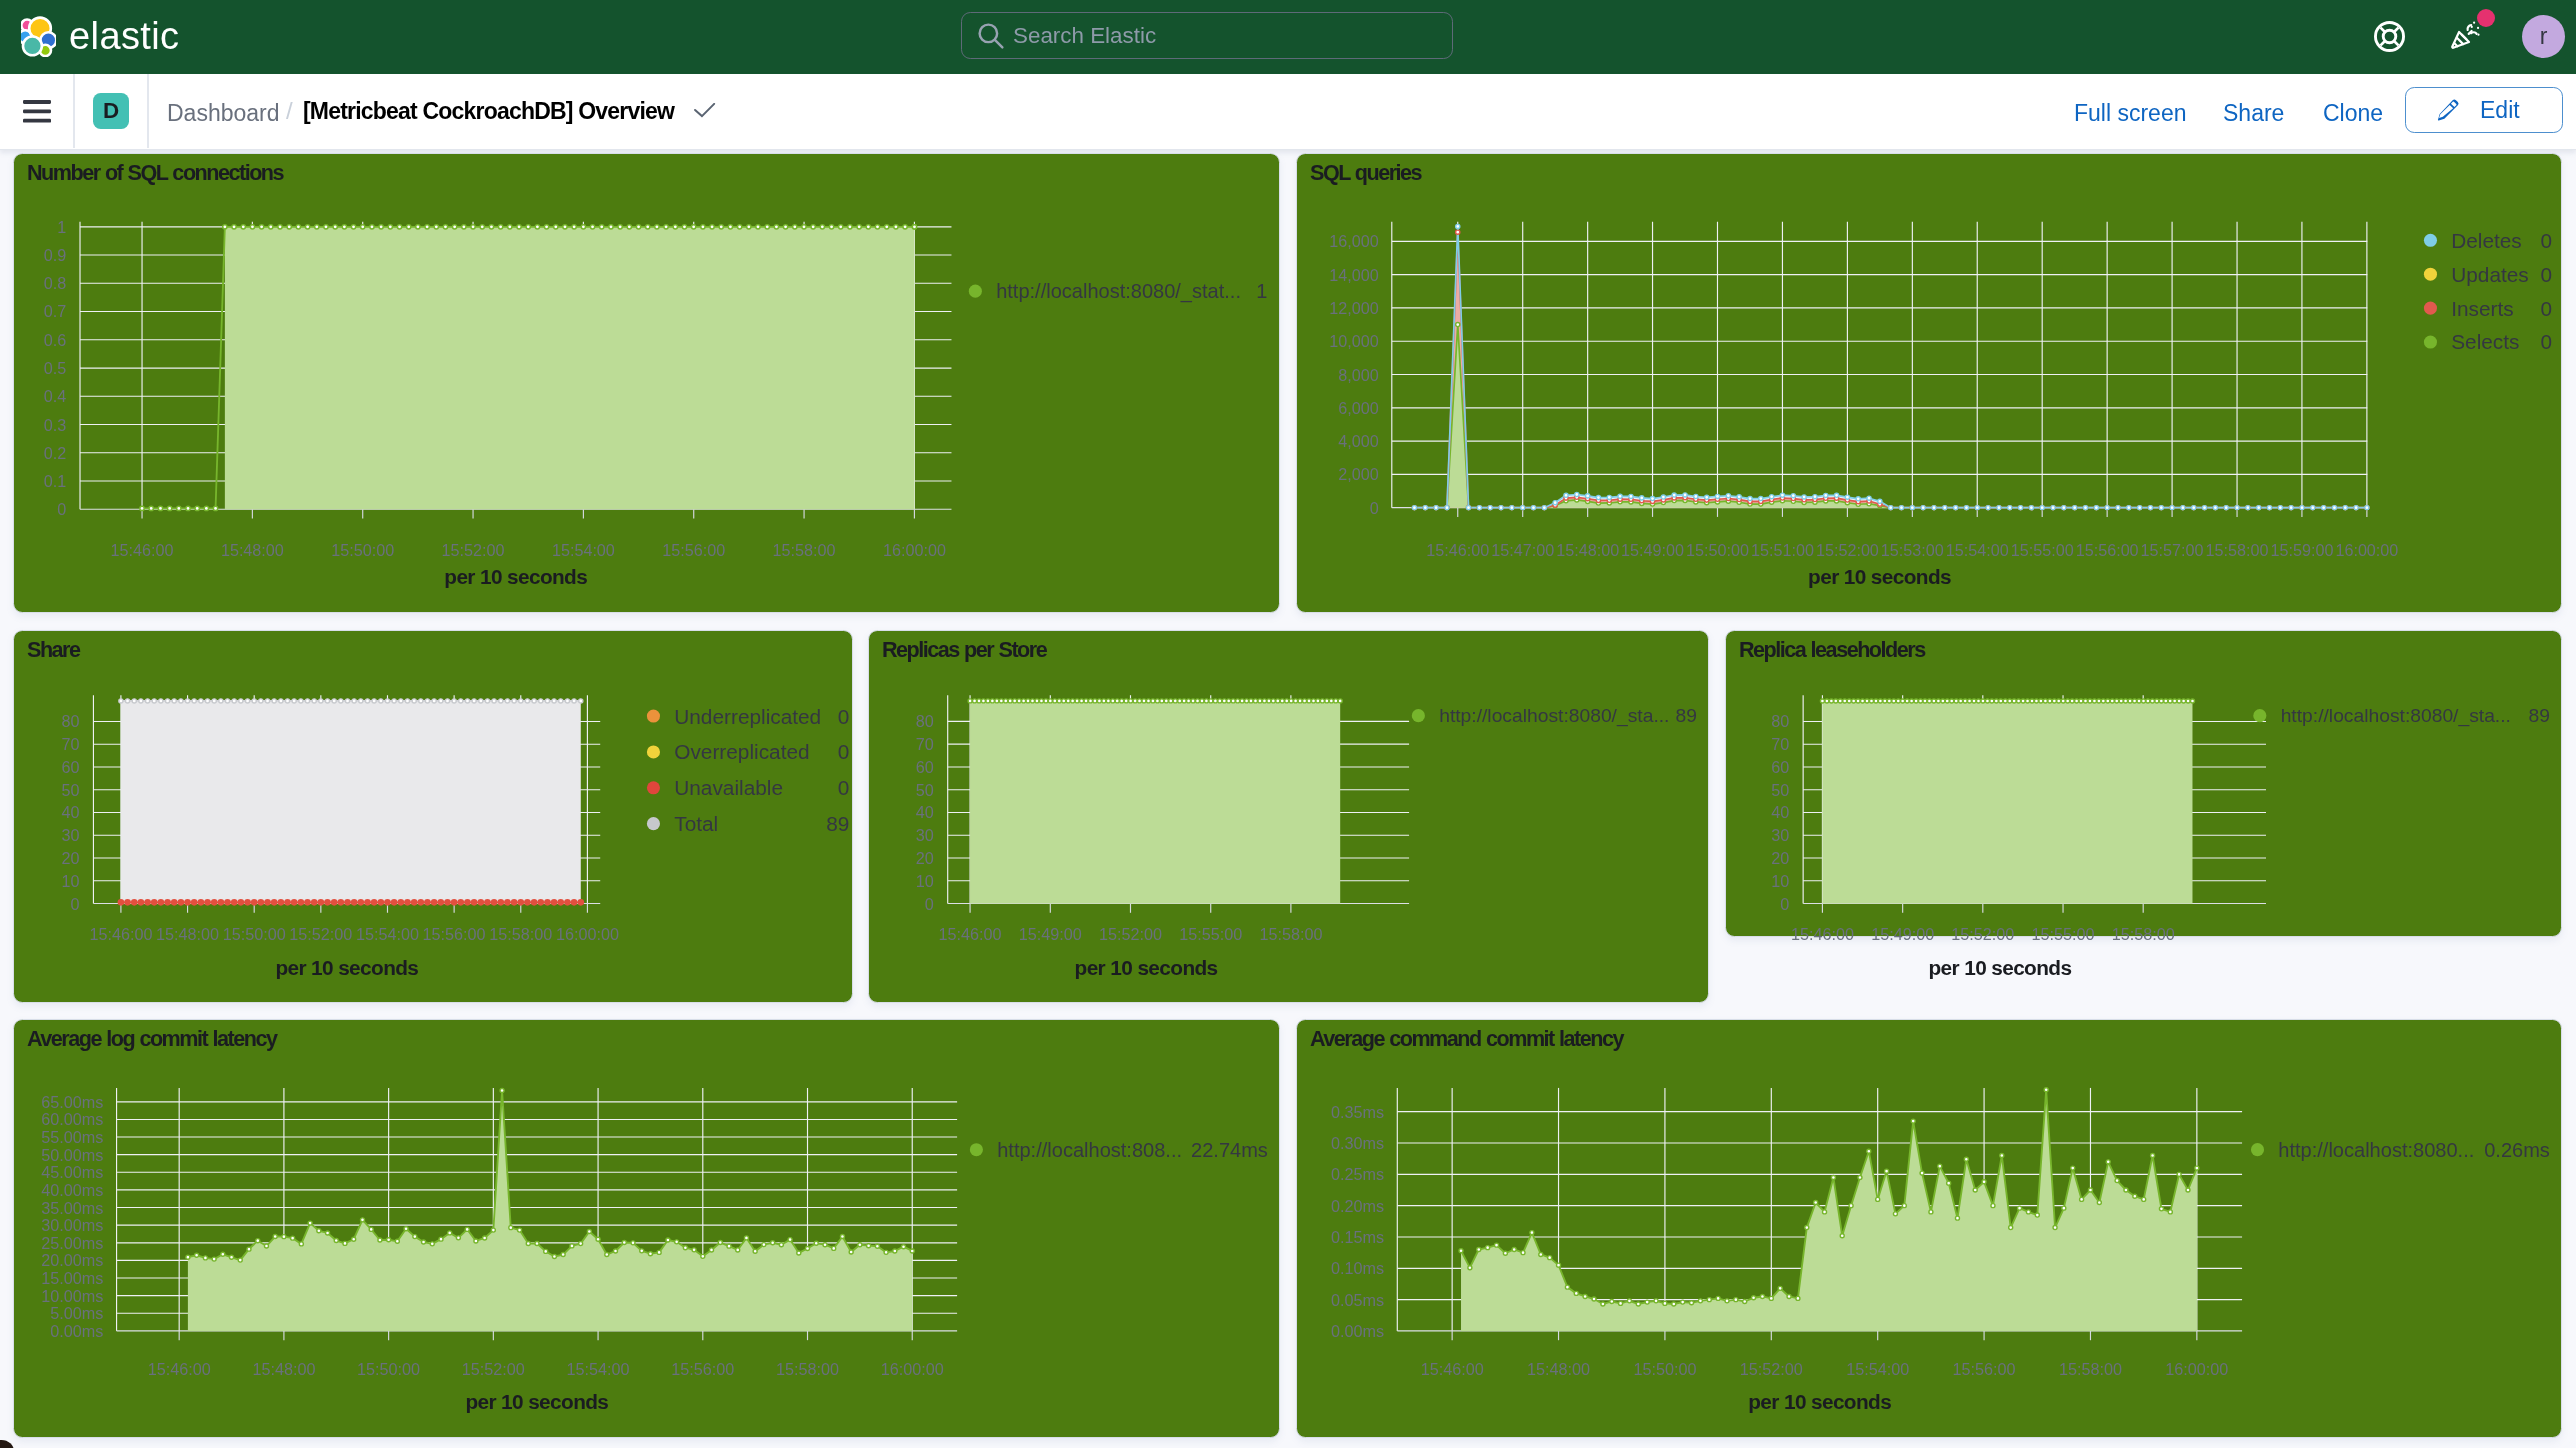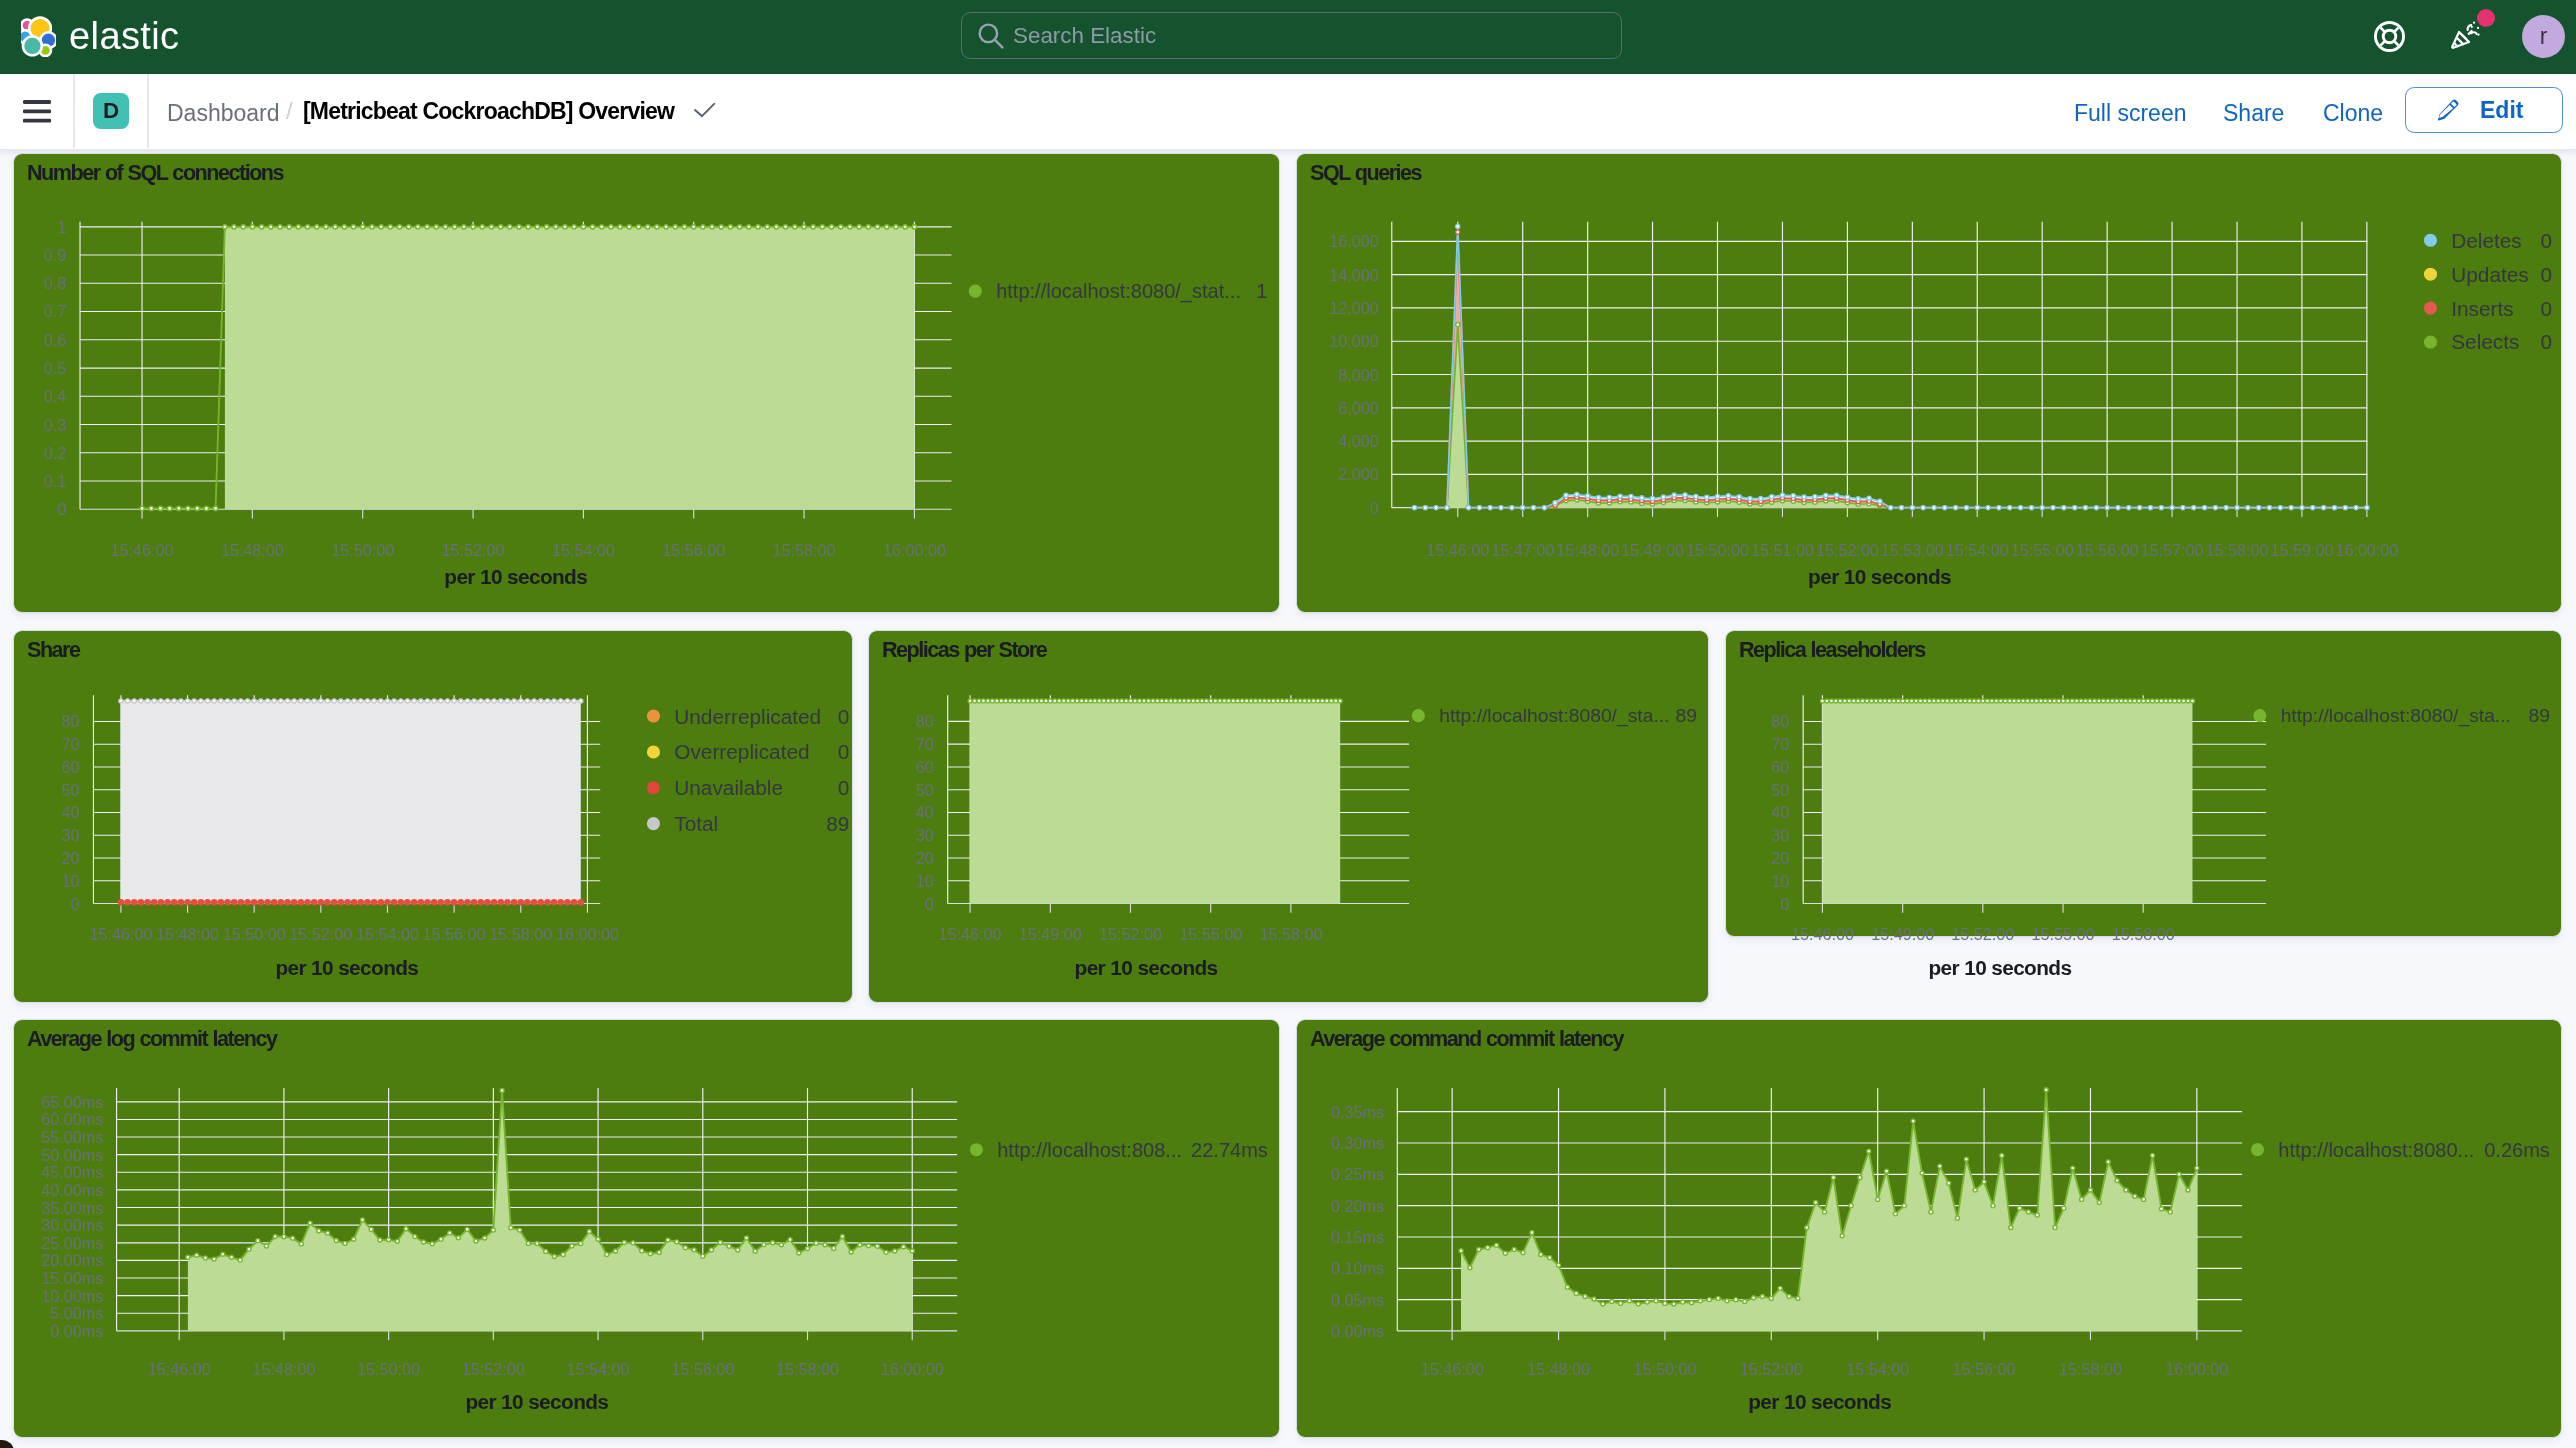--- a/index.html
+++ b/index.html
@@ -1,27 +1,27 @@
 <!DOCTYPE html>
 <html style="font-size:12.3px"><head><meta charset="utf-8">
 <style>
 * { margin:0; padding:0; box-sizing:border-box; }
 html,body { width:2576px; height:1448px; font-family:"Liberation Sans",sans-serif; background:#F7F8FC; overflow:hidden; }
 .hdr { position:absolute; left:0; top:0; width:2576px; height:74px; background:#14532d; }
 .brand { position:absolute; left:69px; top:14.7px; color:#fff; font-size:38px; letter-spacing:0.4px; }
-.search { position:absolute; left:961px; top:11.6px; width:661px; height:47px; border:1.5px solid #5E6A78; border-radius:9.3px; }
+.search { position:absolute; left:961px; top:11.6px; width:492px; height:47px; border:1.5px solid #5E6A78; border-radius:9.3px; }
 .search .ph { position:absolute; left:51px; top:10px; font-size:22.4px; color:#8E9AA9; }
 .toolbar { position:absolute; left:0; top:74px; width:2576px; height:76px; background:#fff; border-bottom:1.5px solid #E2E6ED; box-shadow:0 3.1px 4.6px rgba(140,150,170,0.18); }
 .sep { position:absolute; top:74px; width:1.5px; height:74px; background:#E3E7EE; }
 .dbadge { position:absolute; left:93px; top:93px; width:36px; height:36px; background:#43C0B4; border-radius:7.7px; color:#1A1C21; font-size:22.4px; font-weight:bold; text-align:center; line-height:36px; }
 .bc1 { position:absolute; left:167px; top:99px; font-size:23px; color:#69707D; }
 .bcs { position:absolute; left:286px; top:97px; font-size:24px; color:#C9D0DA; }
 .bc2 { position:absolute; left:303px; top:98px; font-size:23px; font-weight:bold; color:#000000; letter-spacing:-0.8px; }
 .lnk { position:absolute; top:99px; font-size:23px; color:#0E65C2;margin-left:16px; }
-.editbtn { position:absolute; left:2405px; top:13px; width:158px; height:46px; border:1.5px solid #4D8FCE; border-radius:9.3px; color:#0E65C2; font-size:23px; font-weight:bold; }
+.editbtn { position:absolute; left:2405px; top:13px; width:158px; height:46px; border:1.5px solid #4D8FCE; border-radius:9.3px; color:#0E65C2; font-size:23px; font-weight:normal; }
 .panel { position:absolute; background:#4d7c0f; border:1.5px solid #D8DEE8; border-radius:9.3px; box-shadow:0 3.9px 7.7px rgba(110,130,170,0.10); }
 .ptitle { position:absolute; left:13px; top:6.2px; font-size:21.6px; font-weight:bold; color:#1A1C21; letter-spacing:-1.5px; word-spacing:0.8px; }
 svg text { font-family:"Liberation Sans",sans-serif; }
 </style></head>
 <body>
 <div class="hdr">
 <svg width="35" height="42" viewBox="0 0 46 54" style="position:absolute;left:21px;top:14.7px">
 <g stroke="#ffffff" stroke-width="3.4">
 <circle cx="8" cy="13" r="7.6" fill="#F04E98"></circle>
 <circle cx="5.5" cy="28" r="8.6" fill="#36A2EF"></circle>

